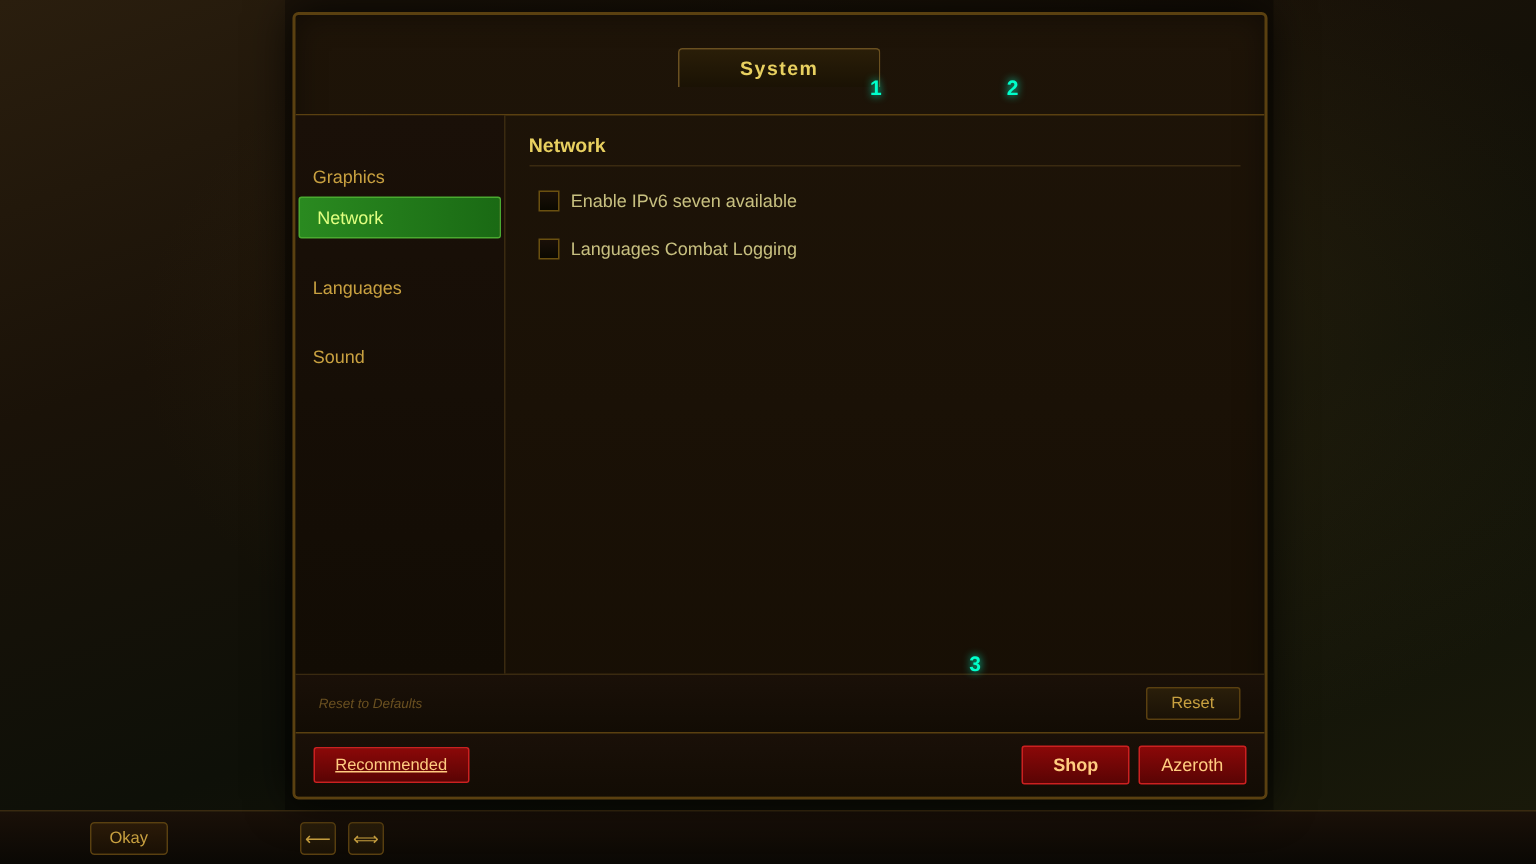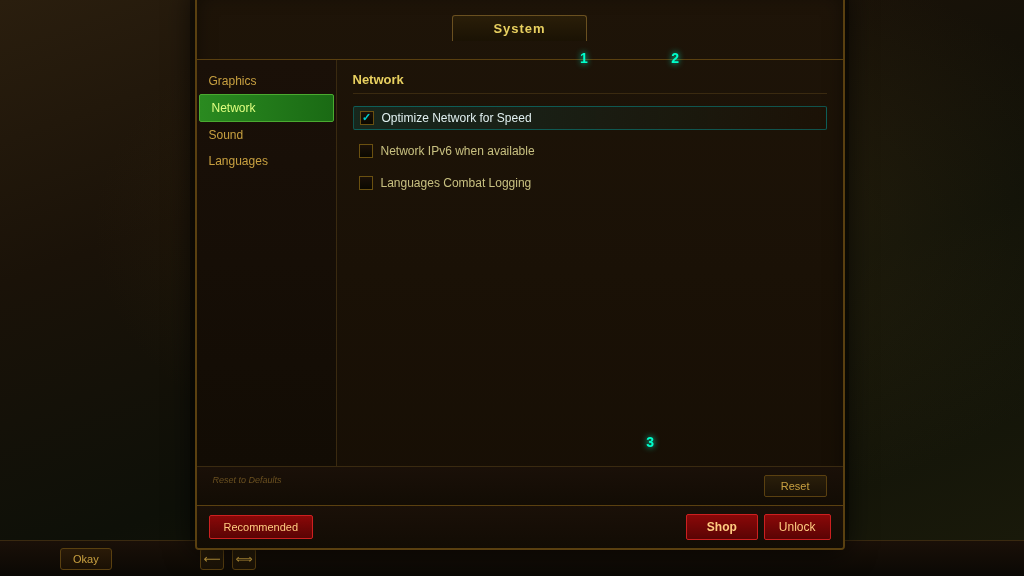--- a/index.html
+++ b/index.html
@@ -351,20 +351,21 @@
       width: 140px;
       background: linear-gradient(180deg, #1a1008 0%, #120c04 100%);
       border-right: 1px solid #3a2a10;
       padding: 8px 0;
     }
     .menu-item {
       padding: 6px 12px;
       color: #c8a040;
       font-size: 12px;
       cursor: pointer;
+      margin-top: 20px;
     }
     .menu-item.active {
       background: linear-gradient(90deg, #2a8a20 0%, #1a6a14 100%);
       border: 1px solid #4aaa30;
       color: #e0ff80;
       margin: 0 2px;
       border-radius: 2px;
     }
 
     
@@ -415,20 +416,21 @@
       color: #c8c080;
     }
     .checkbox-row.highlighted .checkbox-label {
       color: #e0f0f0;
     }
 
     .settings-footer {
       padding: 8px 16px;
       display: flex;
       justify-content: flex-end;
+      align-items: center;
       border-top: 1px solid #3a2a10;
       background: linear-gradient(180deg, #1a1008 0%, #120c04 100%);
     }
     .reset-desc {
       flex: 1;
       font-size: 9px;
       color: #6a5020;
       font-style: italic;
     }
     .apply-btn {
@@ -450,20 +452,21 @@
       background: linear-gradient(180deg, #1a1008 0%, #120c04 100%);
     }
     .recommended-btn {
       padding: 5px 14px;
       background: linear-gradient(180deg, #8a0808 0%, #5a0404 100%);
       border: 1px solid #cc2020;
       color: #ffcc80;
       font-size: 11px;
       cursor: pointer;
       border-radius: 2px;
+      text-decoration: underline;
     }
     .dialog-buttons {
       display: flex;
       gap: 6px;
     }
     .okay-btn {
       padding: 5px 20px;
       background: linear-gradient(180deg, #8a0808 0%, #5a0404 100%);
       border: 1px solid #cc2020;
       color: #ffcc80;
@@ -554,56 +557,52 @@
 
     <div class="dialog-title-bar">
       <div class="dialog-title-btn">System</div>
     </div>
 
     <div class="dialog-body">
 
       <div class="settings-menu">
         <div class="menu-item">Graphics</div>
         <div class="menu-item active">Network</div>
+        <div class="menu-item">Languages</div>
         <div class="menu-item">Sound</div>
-        <div class="menu-item">Languages</div>
       </div>
 
       <div class="settings-content">
         <div class="content-title">Network</div>
 
-        <div class="checkbox-row highlighted">
-          <div class="checkbox checked"></div>
-          <span class="checkbox-label">Optimize Network for Speed</span>
-        </div>
 
         <div class="checkbox-row">
           <div class="checkbox"></div>
-          <span class="checkbox-label">Network IPv6 when available</span>
+          <span class="checkbox-label">Enable IPv6 seven available</span>
         </div>
 
         <div class="checkbox-row">
           <div class="checkbox"></div>
           <span class="checkbox-label">Languages Combat Logging</span>
         </div>
 
         <div style="flex:1; height: 250px;"></div>
       </div>
     </div>
 
     <div class="settings-footer">
       <span class="reset-desc">Reset to Defaults</span>
       <button class="apply-btn">Reset</button>
     </div>
 
     <div class="dialog-bottom">
       <button class="recommended-btn">Recommended</button>
       <div class="dialog-buttons">
         <button class="okay-btn">Shop</button>
-        <button class="cancel-btn">Unlock</button>
+        <button class="cancel-btn">Azeroth</button>
       </div>
     </div>
   </div>
 
   <div style="position:absolute; left:390px; top:50px; color:#00ffcc; font-size:14px; font-weight:bold; text-shadow:0 0 6px #00ffcc; pointer-events:none;">1</div>
   <div style="position:absolute; right:170px; top:50px; color:#00ffcc; font-size:14px; font-weight:bold; text-shadow:0 0 6px #00ffcc; pointer-events:none;">2</div>
   <div style="position:absolute; right:195px; bottom:90px; color:#00ffcc; font-size:14px; font-weight:bold; text-shadow:0 0 6px #00ffcc; pointer-events:none;">3</div>
 </div>
 
 </body></html>

